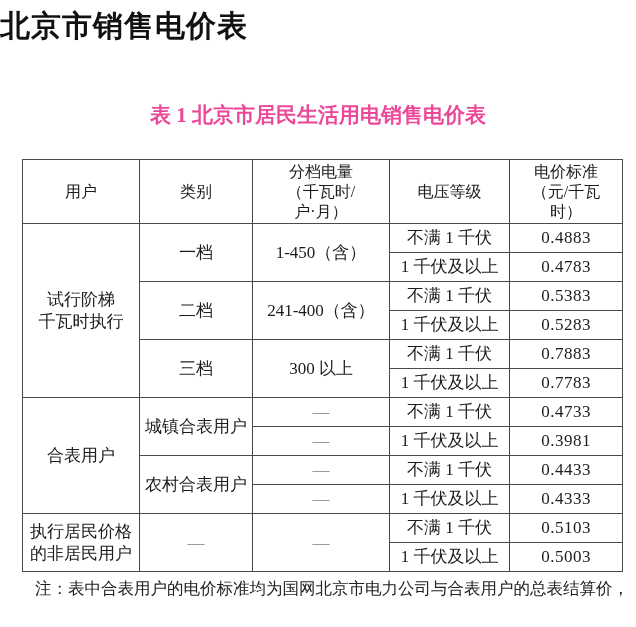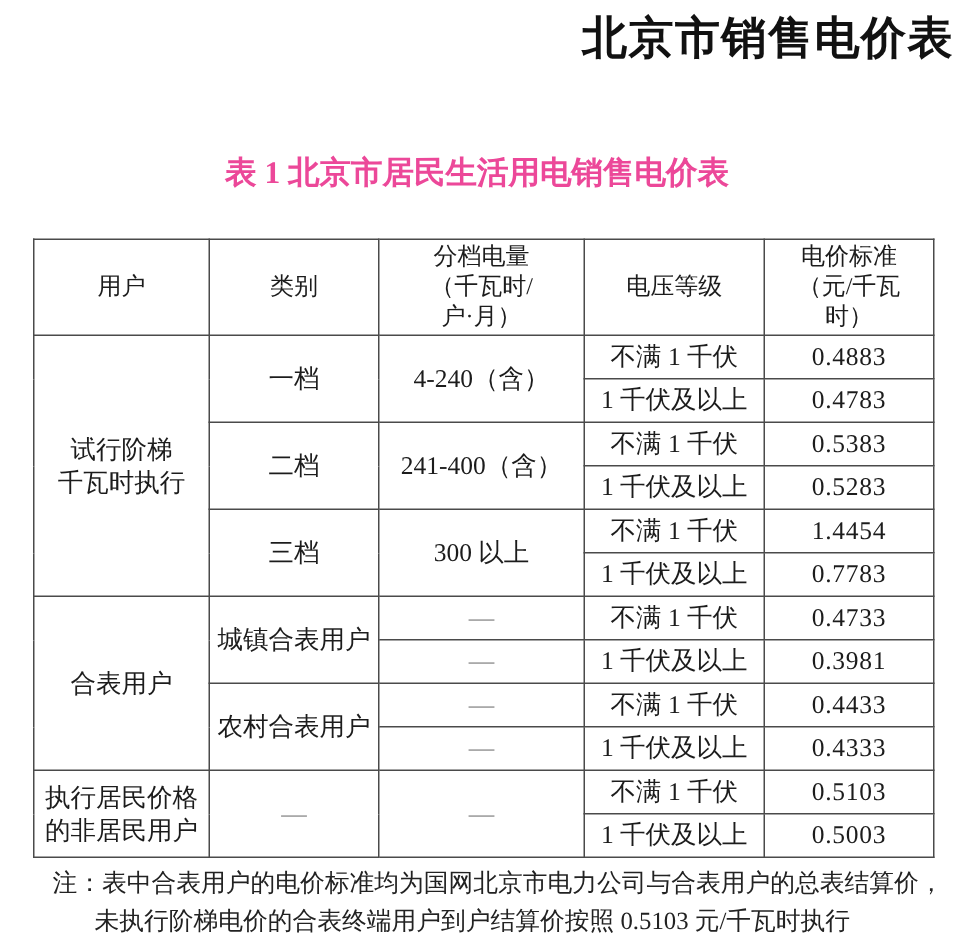--- a/index.html
+++ b/index.html
@@ -7,21 +7,21 @@
   body {
     width: 636px;
     height: 627px;
     overflow: hidden;
     font-family: "Liberation Serif", "DejaVu Serif", serif;
     color: #1c1c1c;
     position: relative;
   }
   .page-title {
     padding-top: 7px;
-    text-align: right;
+    text-align: left;
     font-family: "DejaVu Sans", "Liberation Sans", sans-serif;
     font-size: 30px;
     font-weight: 700;
     line-height: 38px;
     color: #111111;
     letter-spacing: 1px;
   }
   .table-caption {
     margin-top: 58px;
     text-align: center;
@@ -97,21 +97,21 @@
       <th>电价标准
 （元/千瓦
 时）</th>
     </tr>
   </thead>
   <tbody>
     <tr>
       <td rowspan="6">试行阶梯
 千瓦时执行</td>
       <td rowspan="2">一档</td>
-      <td rowspan="2">4-240（含）</td>
+      <td rowspan="2">1-450（含）</td>
       <td>不满 1 千伏</td>
       <td class="num">0.4883</td>
     </tr>
     <tr>
       <td>1 千伏及以上</td>
       <td class="num">0.4783</td>
     </tr>
     <tr>
       <td rowspan="2">二档</td>
       <td rowspan="2">241-400（含）</td>
@@ -119,21 +119,21 @@
       <td class="num">0.5383</td>
     </tr>
     <tr>
       <td>1 千伏及以上</td>
       <td class="num">0.5283</td>
     </tr>
     <tr>
       <td rowspan="2">三档</td>
       <td rowspan="2">300 以上</td>
       <td>不满 1 千伏</td>
-      <td class="num">1.4454</td>
+      <td class="num">0.7883</td>
     </tr>
     <tr>
       <td>1 千伏及以上</td>
       <td class="num">0.7783</td>
     </tr>
     <tr>
       <td rowspan="4">合表用户</td>
       <td rowspan="2">城镇合表用户</td>
       <td class="dash">—</td>
       <td>不满 1 千伏</td>
@@ -165,14 +165,13 @@
     </tr>
     <tr>
       <td>1 千伏及以上</td>
       <td class="num">0.5003</td>
     </tr>
   </tbody>
 </table>
 
 <div class="notes">
   <div class="note-line-1">注：表中合表用户的电价标准均为国网北京市电力公司与合表用户的总表结算价，</div>
-  <div class="note-line-2">未执行阶梯电价的合表终端用户到户结算价按照 0.5103 元/千瓦时执行</div>
 </div>
 
 </body></html>

